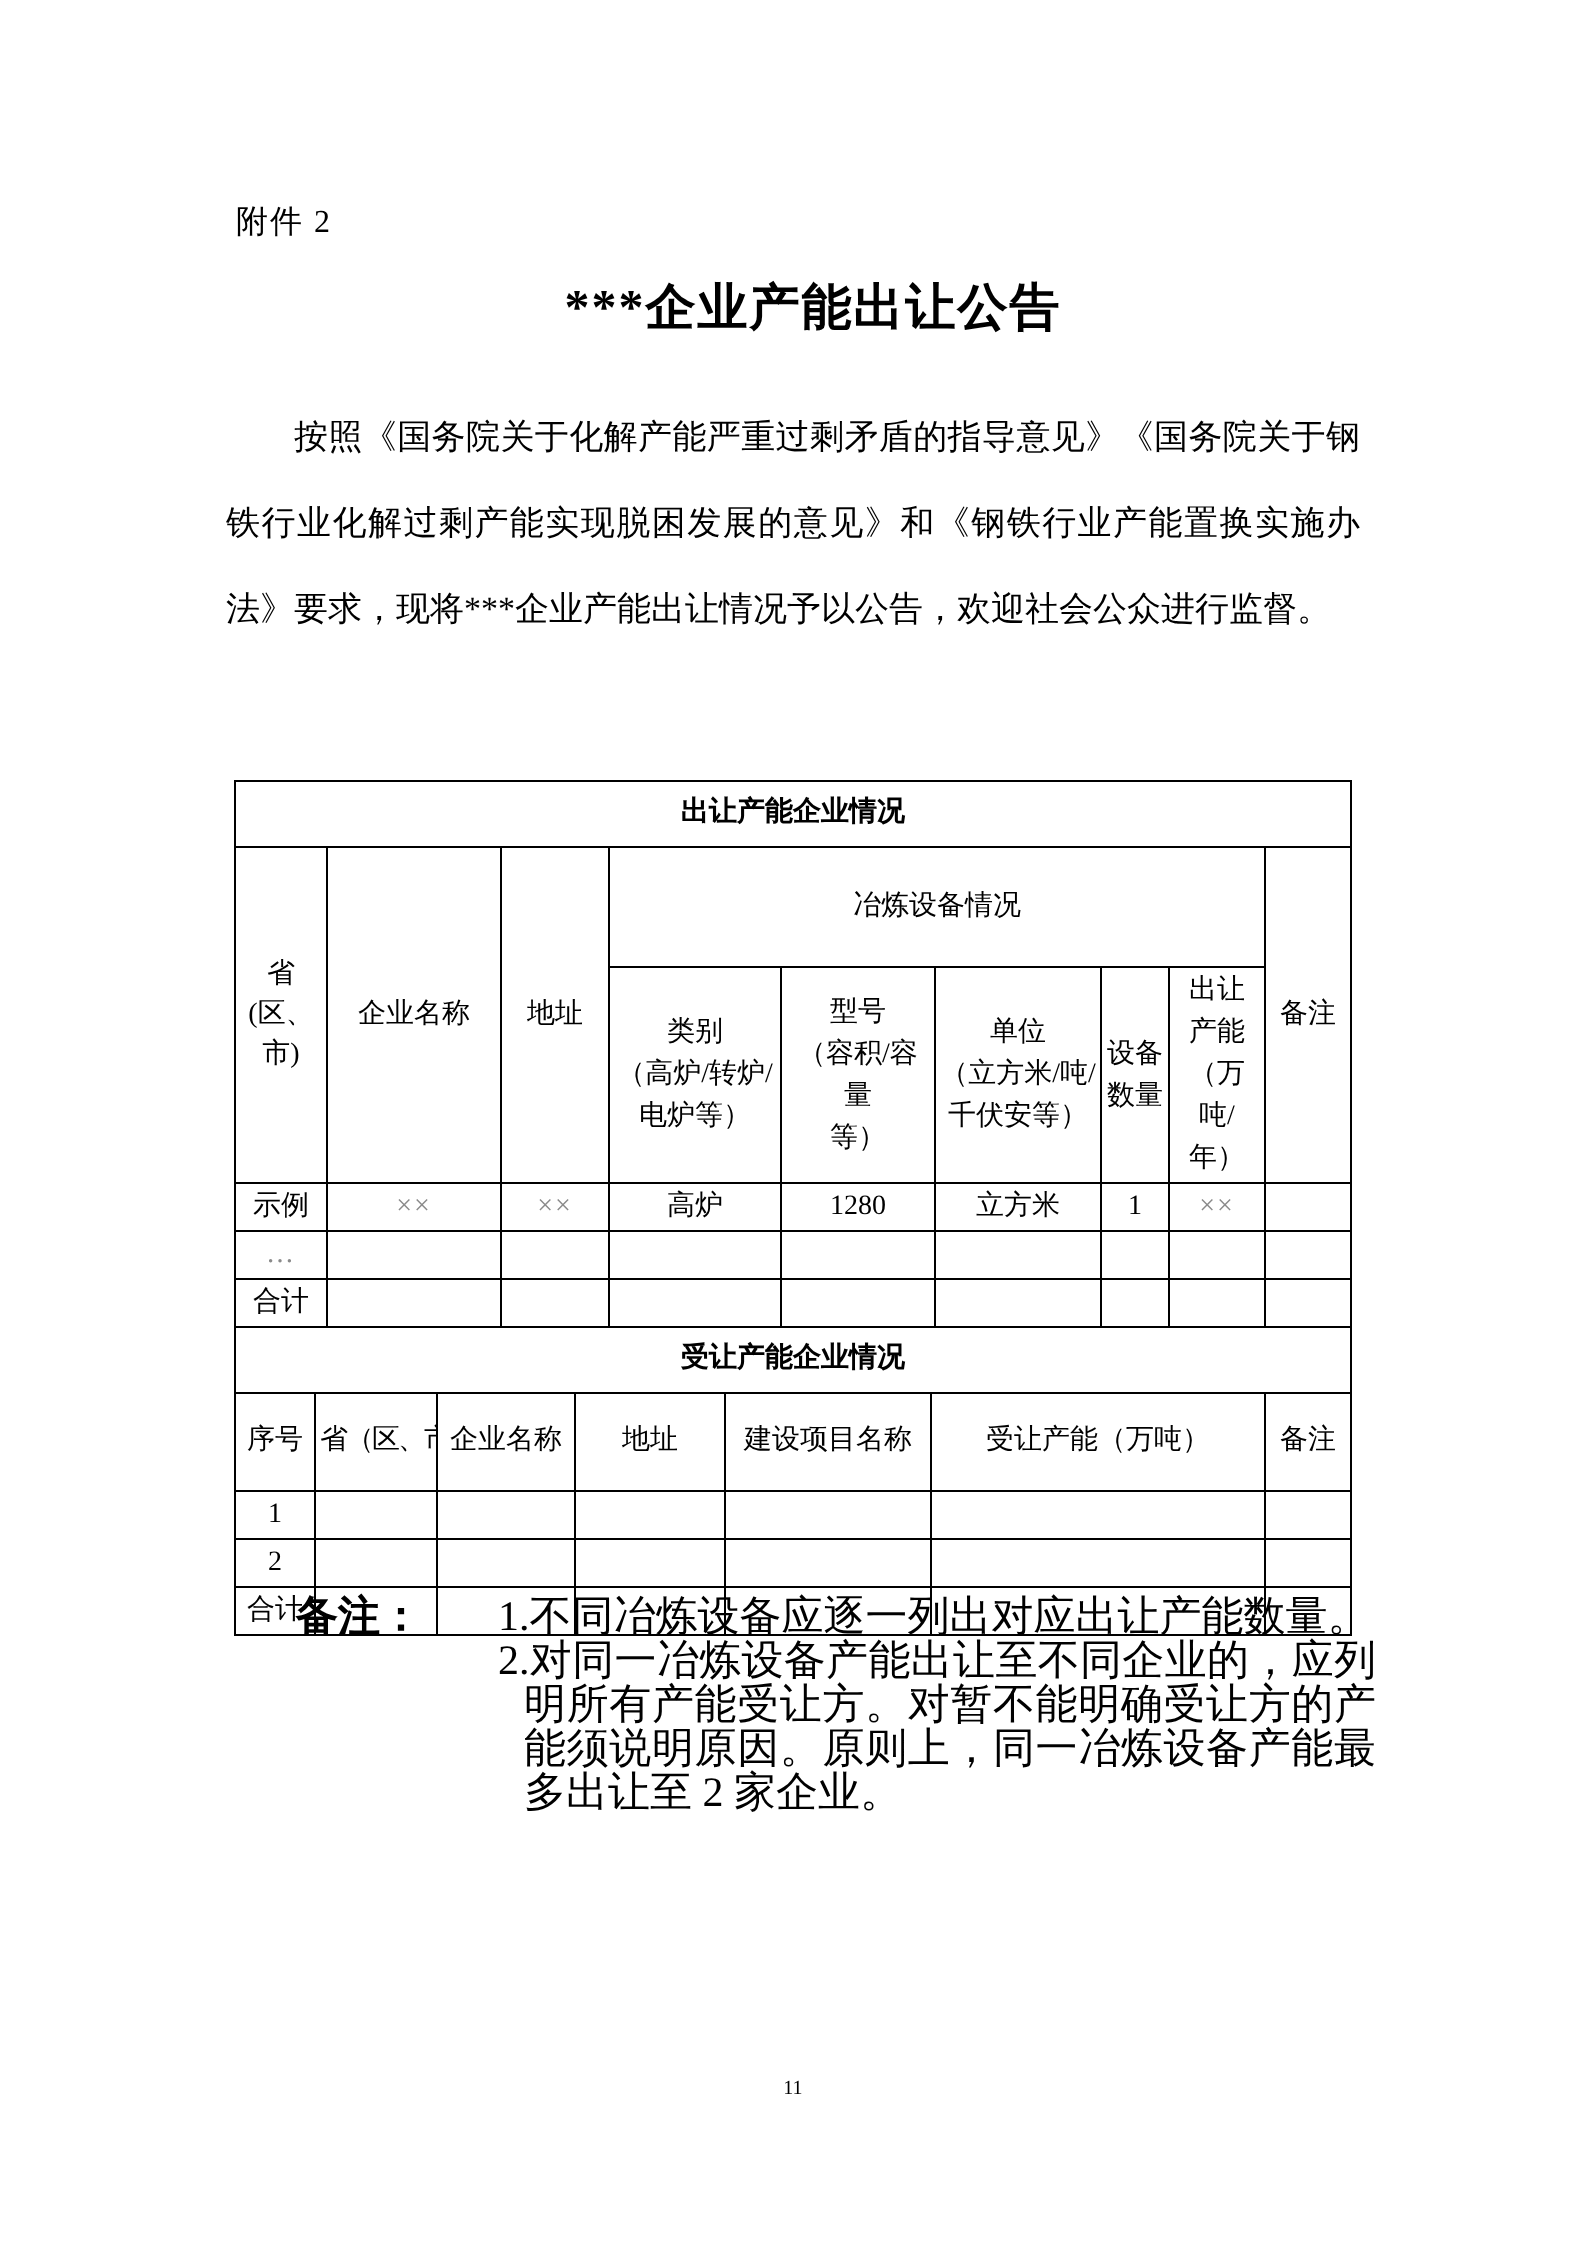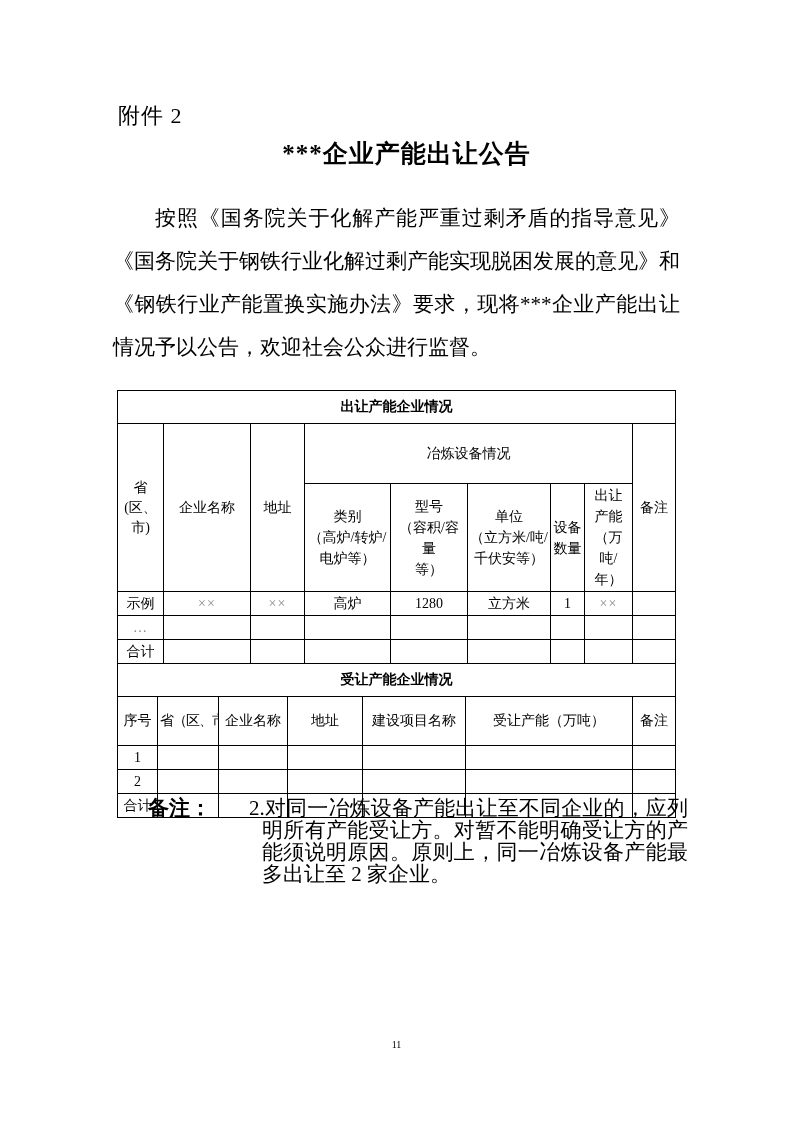--- a/index.html
+++ b/index.html
@@ -8,33 +8,33 @@
     width: 793px; height: 1122px;
     background: #ffffff;
     color: #000000;
     font-family: "Liberation Serif", "DejaVu Serif", serif;
     position: relative;
     overflow: hidden;
   }
 
   .attachment-label {
     position: absolute; left: 118px; top: 101px;
-    font-size: 22px; letter-spacing: 1px;
+    font-size: 16px; letter-spacing: 1px;
   }
 
   .doc-title {
     position: absolute; left: 0; right: 0; top: 137px;
     text-align: center;
     font-size: 25px; font-weight: bold;
     letter-spacing: 1px;
   }
 
   .body-text {
     position: absolute; left: 113px; top: 197px; width: 567px;
-    font-size: 21px; line-height: 43px;
+    font-size: 17px; line-height: 43px;
     text-align: justify; text-justify: inter-ideograph;
     text-indent: 2em;
     margin: 0;
   }
 
   .tables-wrap { position: absolute; left: 117px; top: 390px; }
 
   table.doc-table {
     border-collapse: collapse;
     table-layout: fixed;
@@ -213,17 +213,18 @@
       <td></td>
       <td></td>
     </tr>
   </tbody>
     </table>
 </div>
 
 <div class="notes">
   <span class="notes-label">备注：</span>
   <div class="notes-items">
+    <div class="note-item">1.不同冶炼设备应逐一列出对应出让产能数量。</div>
     <div class="note-item">2.对同一冶炼设备产能出让至不同企业的，应列明所有产能受让方。对暂不能明确受让方的产能须说明原因。原则上，同一冶炼设备产能最多出让至 2 家企业。</div>
   </div>
 </div>
 
 <div class="page-number">11</div>
 
 </body></html>

